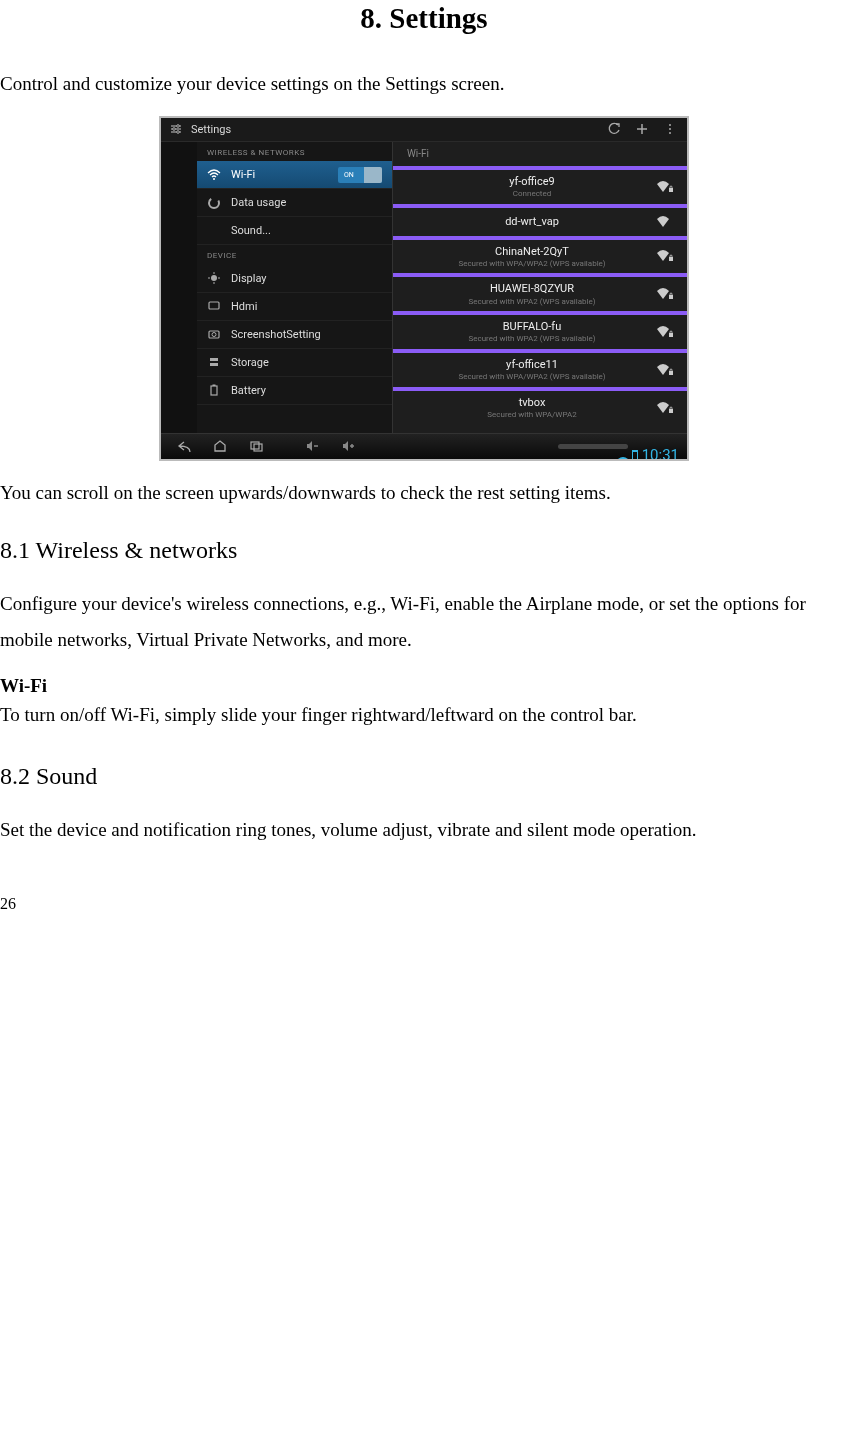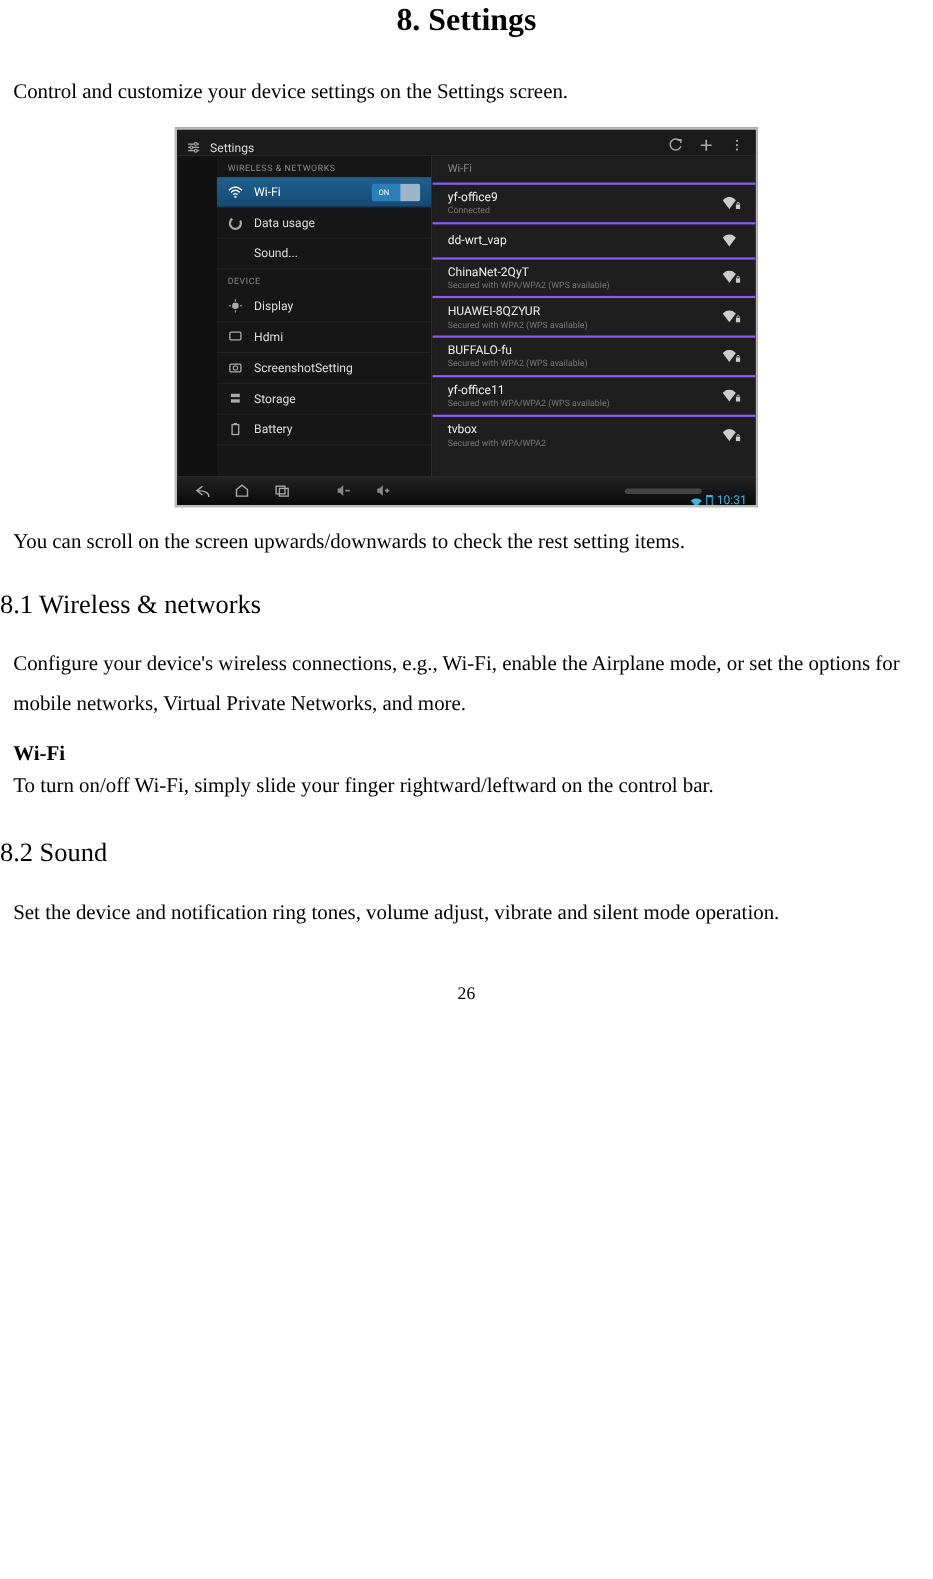--- a/index.html
+++ b/index.html
@@ -9,52 +9,52 @@
     background: #fff;
     font-family: "Times New Roman", Times, serif;
     color: #000;
     font-size: 19px;
     line-height: 1.9;
     padding: 0 0 40px 0;
   }
   .doc { padding: 0 0 0 0; }
   h1 { font-size: 29px; font-weight: bold; margin: 0 0 28px 0; line-height: 1.3; text-align: center; }
   h2 { font-size: 24px; font-weight: normal; margin: 24px 12px 20px 0; line-height: 1.3; }
-  p { margin: 0 0 14px 0; padding-left: 12px; }
+  p { margin: 0 0 14px 0; }
   .tight { margin: 0; line-height: 1.5; }
   .bold { font-weight: bold; }
   .inline-icon {
     display: inline-block;
     width: 36px; height: 34px;
     background: #0f2b3a;
     vertical-align: middle;
     position: relative;
     margin: 0 2px;
   }
   .inline-icon svg { position: absolute; top: 4px; left: 4px; }
-  .page-num { text-align: center; font-size: 16px; margin-top: 40px; }
+  .page-num { font-size: 16px; margin-top: 40px; }
 
   
   .shot-wrap { display: flex; justify-content: center; margin: 6px 0 14px 0; }
   .shot {
     width: 530px; height: 345px;
     background: #111;
     border: 2px solid #bbb;
     font-family: Roboto, Arial, sans-serif;
     font-size: 10px;
     color: #ccc;
     display: flex; flex-direction: column;
     line-height: 1.2;
     overflow: hidden;
   }
   .titlebar {
     height: 24px;
     background: #1a1a1a;
     border-bottom: 1px solid #2a2a2a;
-    display: flex; align-items: flex-end;
+    display: flex; align-items: center;
     padding: 0 8px;
   }
   .titlebar .ti { width: 14px; height: 14px; margin-right: 8px; position: relative; }
   .titlebar .title { color: #d8d8d8; font-size: 11px; flex: 1; }
   .titlebar .act { width: 18px; height: 18px; margin-left: 10px; color: #aaa; display: flex; align-items: center; justify-content: center; }
   .content { flex: 1; display: flex; overflow: hidden; padding-left: 36px; }
   .sidebar {
     width: 196px;
     background: #161616;
     border-right: 1px solid #333;
@@ -95,43 +95,44 @@
     width: 18px; height: 100%;
     background: #9ab7c9;
   }
   .main {
     flex: 1; background: #1e1e1e; overflow: hidden;
   }
   .main-hdr {
     font-size: 10px; color: #888; padding: 6px 14px;
   }
   .net-item {
-    border-top: 2px solid #8b5cf6;
+    border-top: 4px solid #8b5cf6;
     padding: 5px 14px 5px 14px;
     display: flex; align-items: center;
     min-height: 32px;
+    text-align: center;
   }
   .net-item .txt { flex: 1; }
   .net-item .ssid { color: #eee; font-size: 11px; }
   .net-item .sub { color: #777; font-size: 8px; margin-top: 1px; }
   .net-item .wifi-ic { width: 16px; height: 12px; position: relative; }
   .navbar {
     height: 26px;
     background: linear-gradient(#222, #0a0a0a);
     border-top: 1px solid #333;
     display: flex; align-items: center;
     padding: 0 8px;
   }
   .nav-btn {
     width: 30px; height: 18px;
     display: flex; align-items: center; justify-content: center;
     color: #aaa; margin-right: 6px;
   }
   .nav-spacer { flex: 1; }
-  .clock { color: #33b5e5; font-size: 11px; display: flex; align-items: center; gap: 4px; margin-top: 17px; }
+  .clock { color: #33b5e5; font-size: 15px; display: flex; align-items: center; gap: 4px; margin-top: 17px; }
   .clock .wi { width: 10px; height: 8px; }
   .clock .bat { width: 6px; height: 10px; border: 1px solid #33b5e5; border-top-width: 2px; }
   .pill {
     width: 70px; height: 5px; border-radius: 3px;
     background: #444; margin: 0 auto 0 auto;
   }
 </style>
 </head>
 <body>
 

